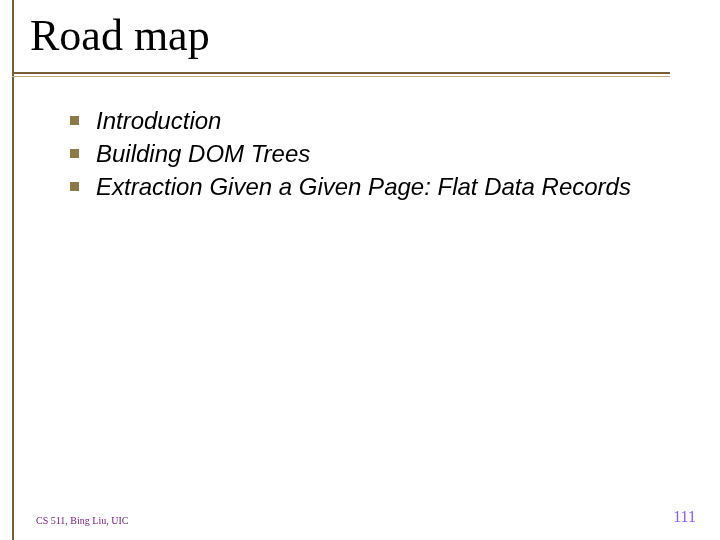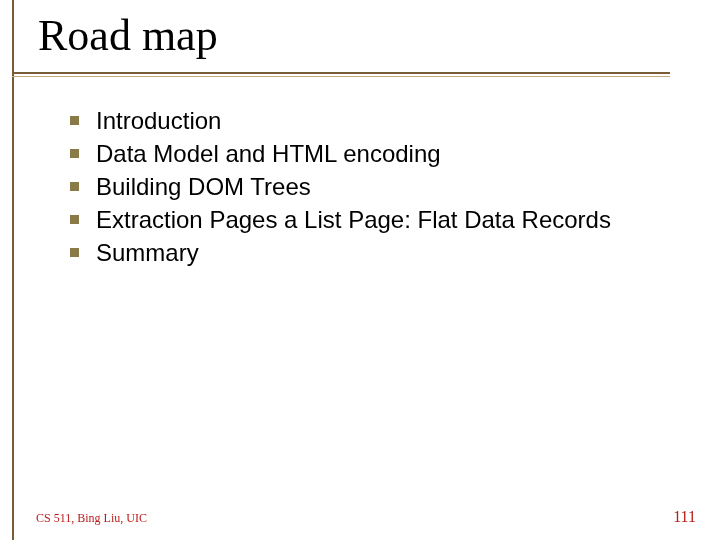--- a/index.html
+++ b/index.html
@@ -17,21 +17,20 @@
     position: relative;
     width: 720px;
     height: 540px;
     box-sizing: border-box;
   }
   .title-wrap {
     position: absolute;
     left: 12px;
     top: 10px;
     right: 50px;
-    margin-left: 8px;
   }
   .title {
     font-family: "Times New Roman", Times, serif;
     font-size: 44px;
     font-weight: normal;
     margin: 0;
     padding: 0 0 6px 18px;
   }
   .rule-wrap {
     position: absolute;
@@ -56,20 +55,21 @@
     top: 0;
     bottom: 0;
     width: 0;
     border-left: 2px solid #7a5c36;
   }
   .content {
     position: absolute;
     left: 70px;
     top: 104px;
     right: 43px;
+    font-style: italic;
   }
   ul.bullets {
     list-style: none;
     margin: 0;
     padding: 0;
   }
   ul.bullets li {
     position: relative;
     padding-left: 26px;
     font-size: 24px;
@@ -83,56 +83,55 @@
     width: 9px;
     height: 9px;
     background: #8a7a48;
   }
   .bold { font-weight: bold; }
   .footer-left {
     position: absolute;
     left: 36px;
     bottom: 14px;
     font-family: "Times New Roman", Times, serif;
-    font-size: 12px;
-    color: #b91c1c;
+    font-size: 10px;
+    color: #701a75;
   }
   .footer-right {
     position: absolute;
     right: 24px;
     bottom: 14px;
     font-family: "Times New Roman", Times, serif;
     font-size: 16px;
-    color: #b91c1c;
+    color: #8b5cf6;
   }
 </style>
 </head>
 <body>
 
 <div class="slide">
   <div class="left-bar"></div>
 
   <div class="title-wrap">
     <h1 class="title">Road map</h1>
   </div>
 
   <div class="rule-wrap">
     <div class="rule1"></div>
     <div class="rule2"></div>
   </div>
 
   <div class="content">
     <ul class="bullets">
       <li><span class="sq"></span><span>Introduction</span></li>
-      <li><span class="sq"></span><span>Data Model and HTML encoding</span></li>
+      <li><span class="sq"></span></li>
       <li><span class="sq"></span></li>
       <li><span class="sq"></span></li>
       <li><span class="sq"></span></li>
       <li><span class="sq"></span></li>
       <li><span class="sq"></span><span>Building DOM Trees</span></li>
-      <li><span class="sq"></span><span>Extraction Pages a List Page: Flat Data Records</span></li>
-      <li><span class="sq"></span><span>Summary</span></li>
+      <li><span class="sq"></span><span>Extraction Given a Given Page: Flat Data Records</span></li>
     </ul>
   </div>
 
   <div class="footer-left">CS 511, Bing Liu, UIC</div>
   <div class="footer-right">111</div>
 </div>
 
 </body></html>

